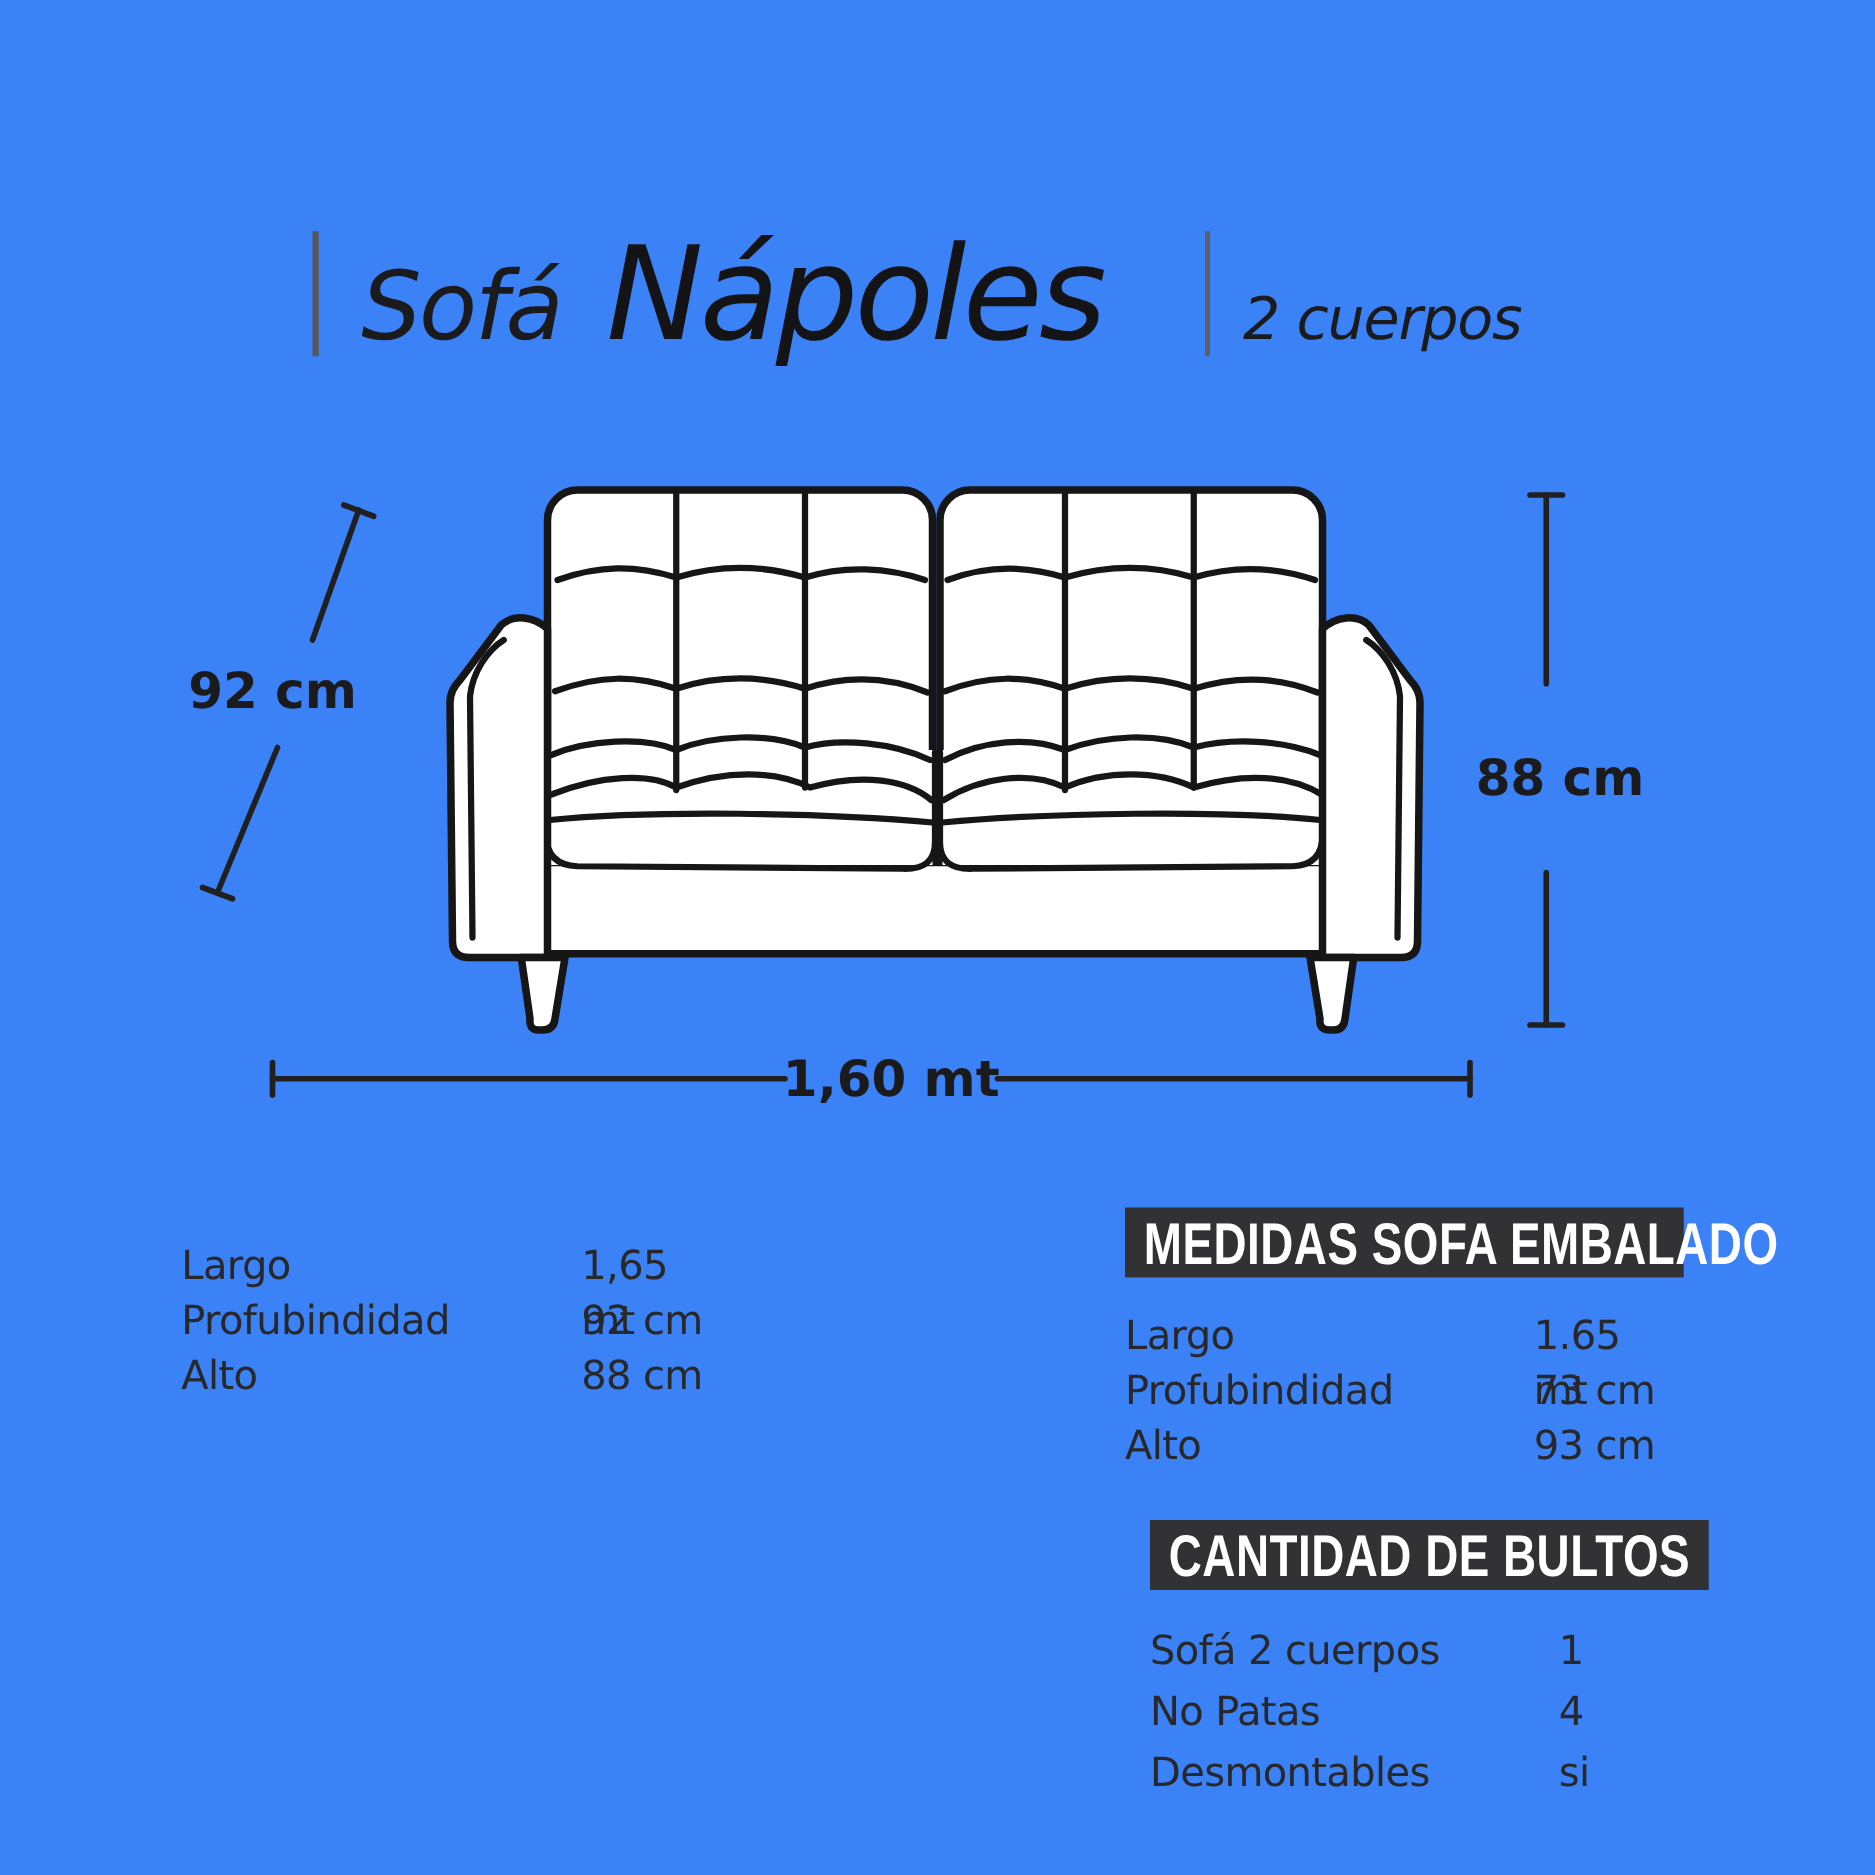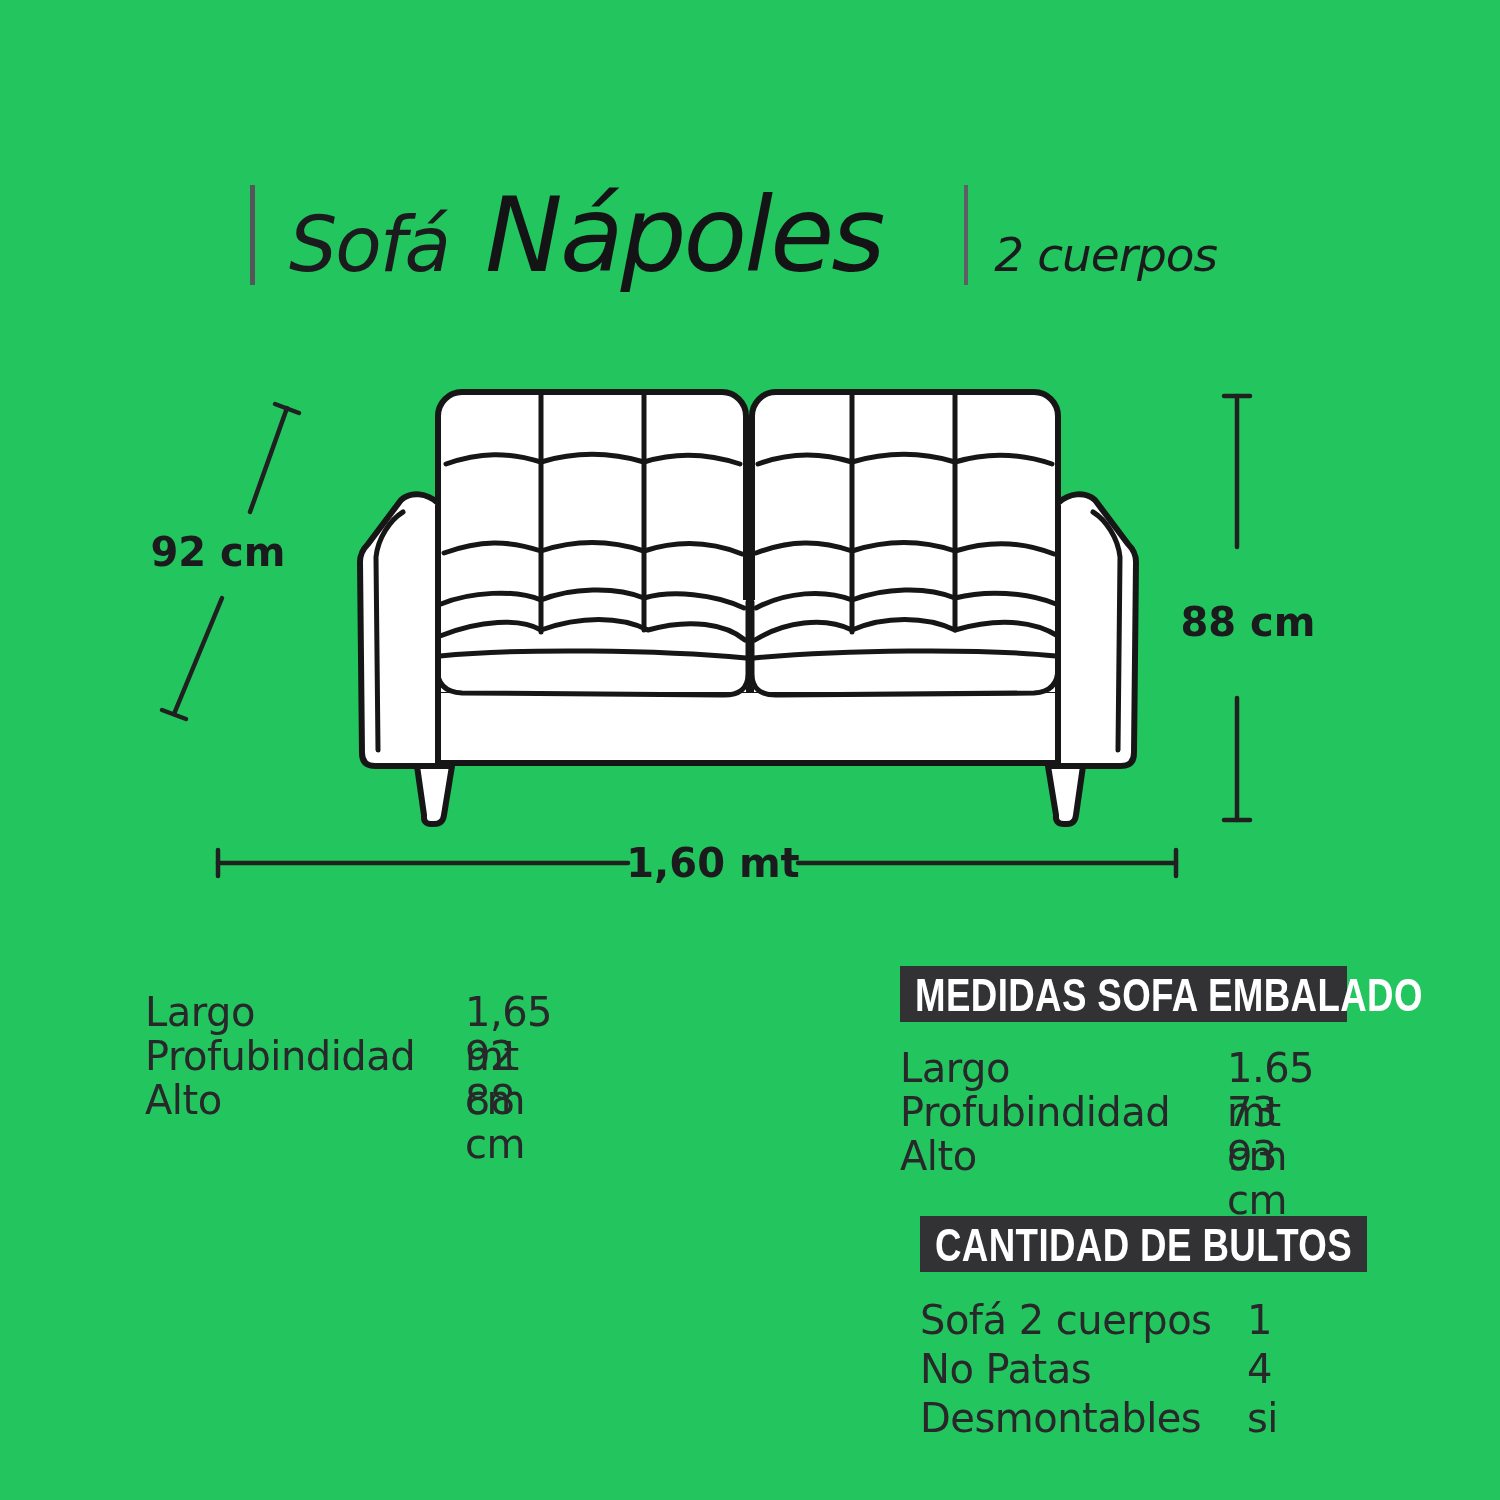--- a/index.html
+++ b/index.html
@@ -1,17 +1,17 @@
 <!DOCTYPE html>
 <html><head>
 <meta charset="utf-8">
 <style>
   html,body{margin:0;padding:0;background:#ffffff;}
   .canvas{
-    position:relative;width:1500px;height:1500px;background:#22c55e;
+    position:relative;width:1500px;height:1500px;background:#3b82f6;
     font-family:"DejaVu Sans",sans-serif;color:#1d1d1f;overflow:hidden;
   }
   
   .title-row{position:absolute;left:250px;top:174px;display:flex;align-items:baseline;white-space:nowrap;}
   .title-sep{width:5px;background:#55555a;align-self:center;}
   .sep-a{height:100px;margin-right:34px;}
   .sep-b{height:100px;width:4px;margin-left:82px;margin-right:26px;background:#5e5e63;}
   .product-type{font-style:italic;font-size:76px;letter-spacing:-2px;color:#1b1b1d;}
   .product-name{font-style:italic;font-size:104px;letter-spacing:-3px;margin-left:36px;color:#141416;}
   .variant{font-style:italic;font-size:47px;letter-spacing:-1px;color:#1b1b1d;}
@@ -27,21 +27,21 @@
   .t-sofa{left:145px;top:966px;width:438px;}
   .t-packed{left:900px;top:966px;}
   .t-bultos{left:900px;top:1216px;margin-left:20px;}
   .spec-header{height:56px;background:#323234;color:#ffffff;display:flex;align-items:center;
     padding-left:15px;box-sizing:border-box;}
   .spec-header span{
     font-family:"Liberation Sans",sans-serif;font-weight:bold;font-size:47px;
     transform:scaleX(0.78);transform-origin:left center;white-space:nowrap;letter-spacing:0.5px;
   }
   .spec-rows{margin-top:24px;}
-  .spec-row{position:relative;font-size:40px;line-height:44px;color:#28282a;letter-spacing:-0.5px;}
+  .spec-row{position:relative;font-size:32px;line-height:44px;color:#28282a;letter-spacing:-0.5px;}
   .t-bultos .spec-row{line-height:49px;}
   .row-value{position:absolute;left:320px;top:0;}
   .t-packed .row-value,.t-bultos .row-value{left:327px;}
 </style>
 </head>
 <body>
 
 <div class="canvas">
 
   <div class="title-row">

